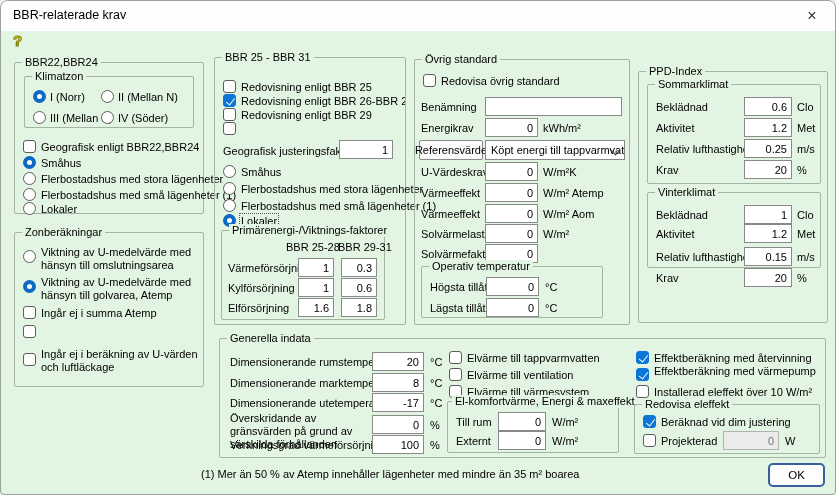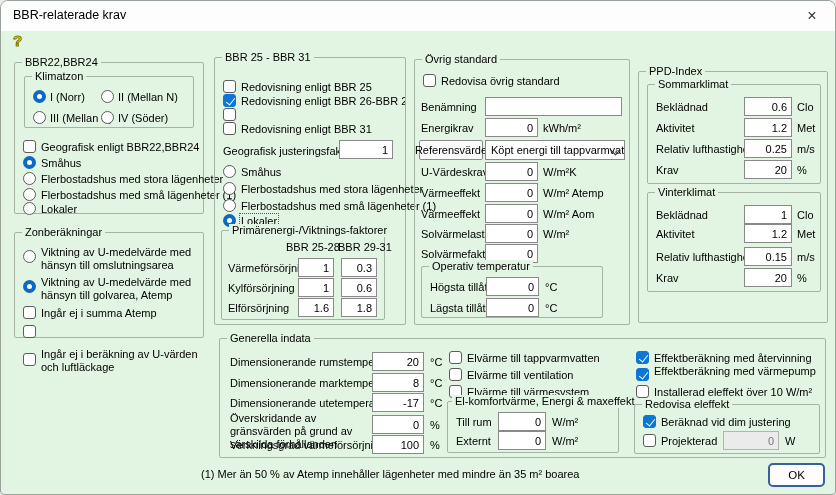--- a/index.html
+++ b/index.html
@@ -67,42 +67,42 @@
     <span class="rd on" style="left:8px;top:93px"></span>
     <span class="lbl" style="left:26px;top:94px">Småhus</span>
     <span class="rd" style="left:8px;top:109px"></span>
     <span class="lbl" style="left:26px;top:110px">Flerbostadshus med stora lägenheter</span>
     <span class="rd" style="left:8px;top:125px"></span>
     <span class="lbl" style="left:26px;top:126px">Flerbostadshus med små lägenheter (1)</span>
     <span class="rd" style="left:8px;top:139px"></span>
     <span class="lbl" style="left:26px;top:140px">Lokaler</span>
   </div>
 
-  <div class="grp" style="left:13px;top:231px;width:190px;height:106px">
+  <div class="grp" style="left:13px;top:231px;width:190px;height:155px">
     <span class="cap">Zonberäkningar</span>
     <span class="rd" style="left:8px;top:17px"></span>
     <span class="lbl wr" style="left:26px;top:13px;width:155px">Viktning av U-medelvärde med hänsyn till omslutningsarea</span>
     <span class="rd on" style="left:8px;top:47px"></span>
     <span class="lbl wr" style="left:26px;top:43px;width:155px">Viktning av U-medelvärde med hänsyn till golvarea, Atemp</span>
     <span class="cb" style="left:8px;top:73px"></span>
     <span class="lbl" style="left:26px;top:74px">Ingår ej  i summa Atemp</span>
     <span class="cb" style="left:8px;top:92px"></span>
     <span class="cb" style="left:8px;top:120px"></span>
     <span class="lbl wr" style="left:26px;top:115px;width:158px">Ingår ej i beräkning av U-värden och luftläckage</span>
   </div>
 
   <div class="grp" style="left:213px;top:56px;width:192px;height:268px">
     <span class="cap">BBR 25 - BBR 31</span>
     <span class="cb" style="left:8px;top:22px"></span>
     <span class="lbl" style="left:26px;top:23px">Redovisning enligt BBR 25</span>
     <span class="cb on" style="left:8px;top:36px"></span>
     <span class="lbl" style="left:26px;top:37px;width:164px;overflow:hidden">Redovisning enligt BBR 26-BBR 28</span>
     <span class="cb" style="left:8px;top:50px"></span>
+    <span class="lbl" style="left:26px;top:51px">Redovisning enligt BBR 29</span>
     <span class="cb" style="left:8px;top:64px"></span>
-    <span class="lbl" style="left:26px;top:65px">Redovisning enligt BBR 31</span>
     <span class="lbl" style="left:8px;top:87px">Geografisk justeringsfaktor</span>
     <span class="inp" style="left:124px;top:82px;width:54px">1</span>
     <span class="rd" style="left:8px;top:107px"></span>
     <span class="lbl" style="left:26px;top:108px">Småhus</span>
     <span class="rd" style="left:8px;top:124px"></span>
     <span class="lbl" style="left:26px;top:125px">Flerbostadshus med stora lägenheter</span>
     <span class="rd" style="left:8px;top:141px"></span>
     <span class="lbl" style="left:26px;top:142px">Flerbostadshus med små lägenheter (1)</span>
     <span class="rd on" style="left:8px;top:156px"></span>
     <span class="lbl focus" style="left:26px;top:157px">Lokaler</span>
@@ -171,21 +171,21 @@
       <span class="lbl" style="left:8px;top:37px">Aktivitet</span>
       <span class="inp" style="left:96px;top:33px;width:48px">1.2</span>
       <span class="lbl" style="left:149px;top:37px">Met</span>
       <span class="lbl" style="left:8px;top:58px">Relativ lufthastighet</span>
       <span class="inp" style="left:96px;top:54px;width:48px">0.25</span>
       <span class="lbl" style="left:149px;top:58px">m/s</span>
       <span class="lbl" style="left:8px;top:79px">Krav</span>
       <span class="inp" style="left:96px;top:75px;width:48px">20</span>
       <span class="lbl" style="left:149px;top:79px">%</span>
     </div>
-    <div class="grp" style="left:8px;top:120px;width:174px;height:100px">
+    <div class="grp" style="left:8px;top:120px;width:174px;height:76px">
       <span class="cap">Vinterklimat</span>
       <span class="lbl" style="left:8px;top:16px">Beklädnad</span>
       <span class="inp" style="left:96px;top:12px;width:48px">1</span>
       <span class="lbl" style="left:149px;top:16px">Clo</span>
       <span class="lbl" style="left:8px;top:35px">Aktivitet</span>
       <span class="inp" style="left:96px;top:31px;width:48px">1.2</span>
       <span class="lbl" style="left:149px;top:35px">Met</span>
       <span class="lbl" style="left:8px;top:58px">Relativ lufthastighet</span>
       <span class="inp" style="left:96px;top:54px;width:48px">0.15</span>
       <span class="lbl" style="left:149px;top:58px">m/s</span>

